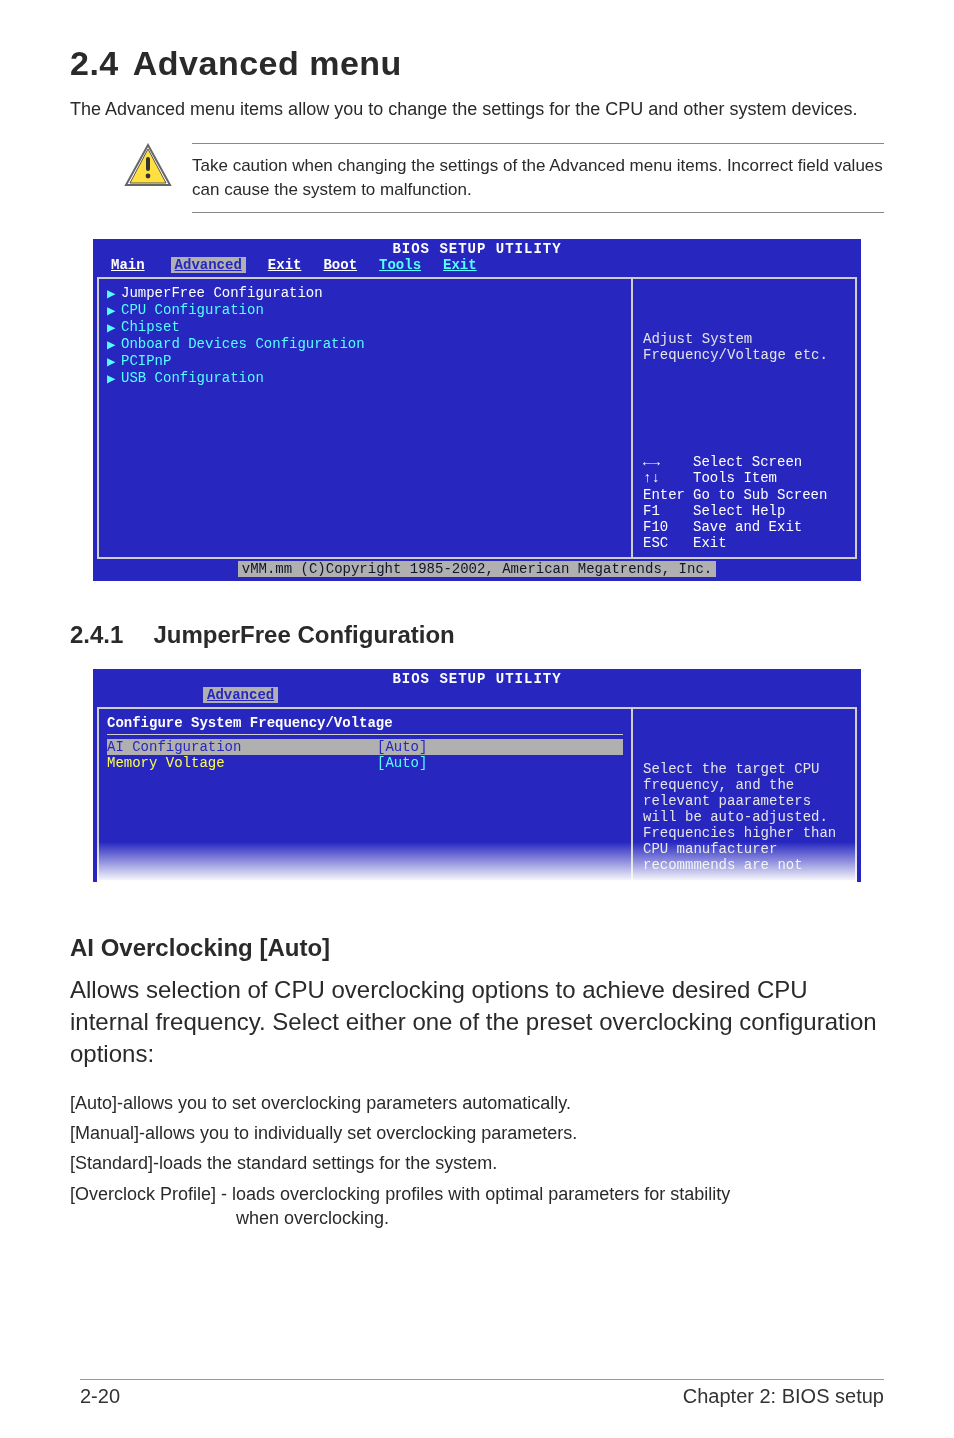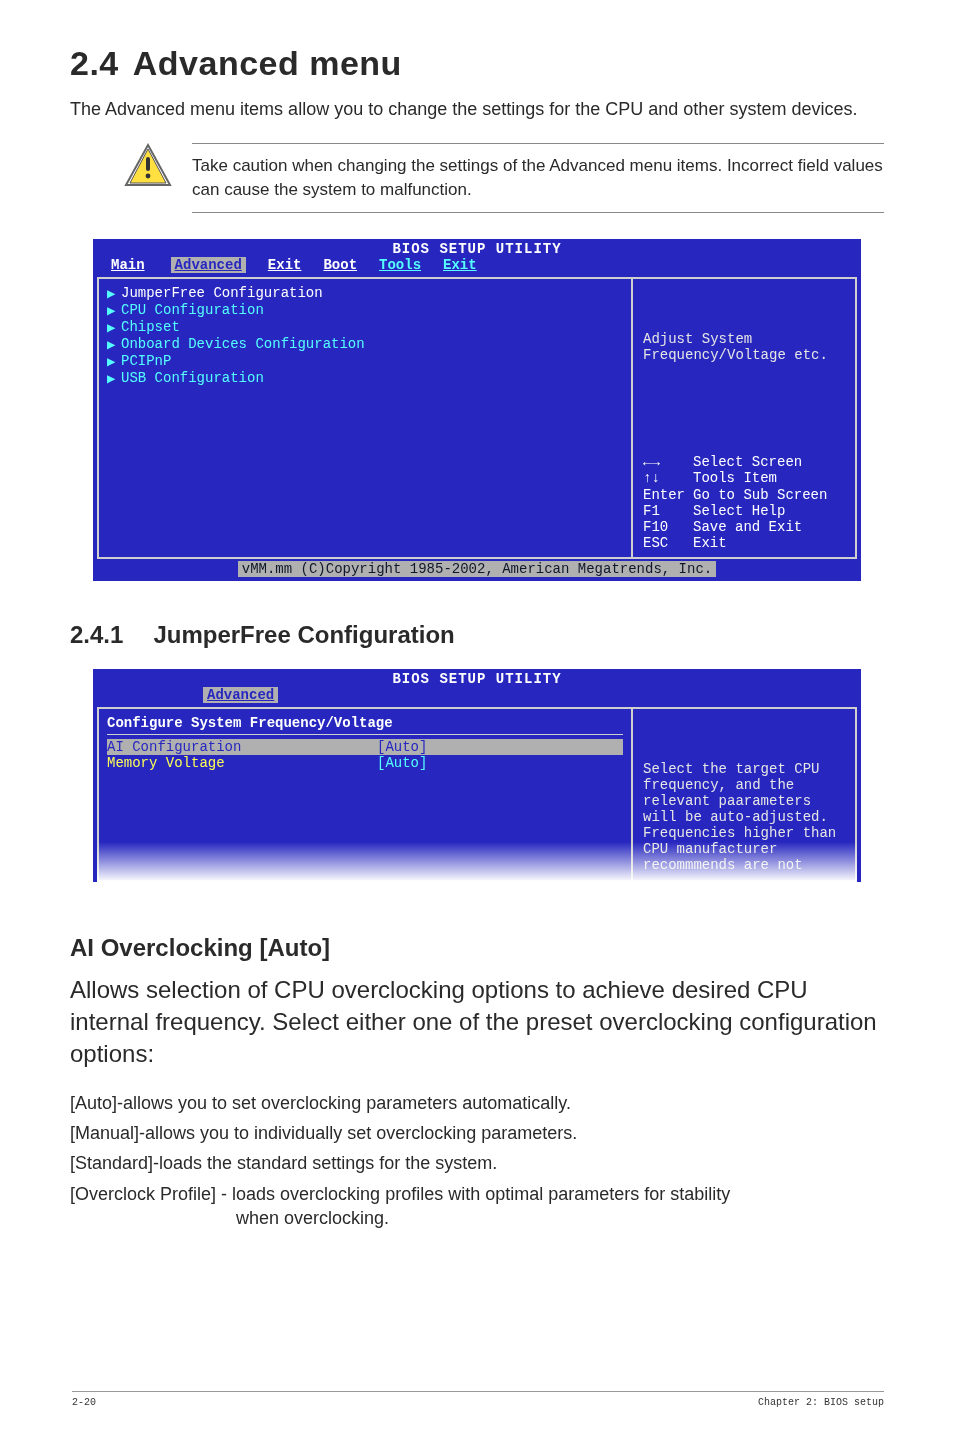--- a/index.html
+++ b/index.html
@@ -142,25 +142,24 @@
   .opt-list .item {
     font-size: 18px; line-height: 1.35; margin-bottom: 6px;
     display: flex;
   }
   .opt-list .item .key { white-space: nowrap; }
   .opt-list .item.multi { display: block; }
   .opt-list .item.multi .line2 { padding-left: 166px; }
 
   .page-footer {
     position: absolute;
-    left: 72px; right: 70px; bottom: 30px;
+    left: 80px; right: 70px; bottom: 30px;
     display: flex; justify-content: space-between;
-    font-size: 10px; color: #333;
+    font-size: 20px; color: #333;
     border-top: none;
-    font-family: Liberation Mono, monospace;
   }
   .page-footer::before {
     content: "";
     position: absolute;
     left: 0; right: 0; top: -6px;
     border-top: 1px solid #999;
   }
 </style>
 </head>
 <body>

